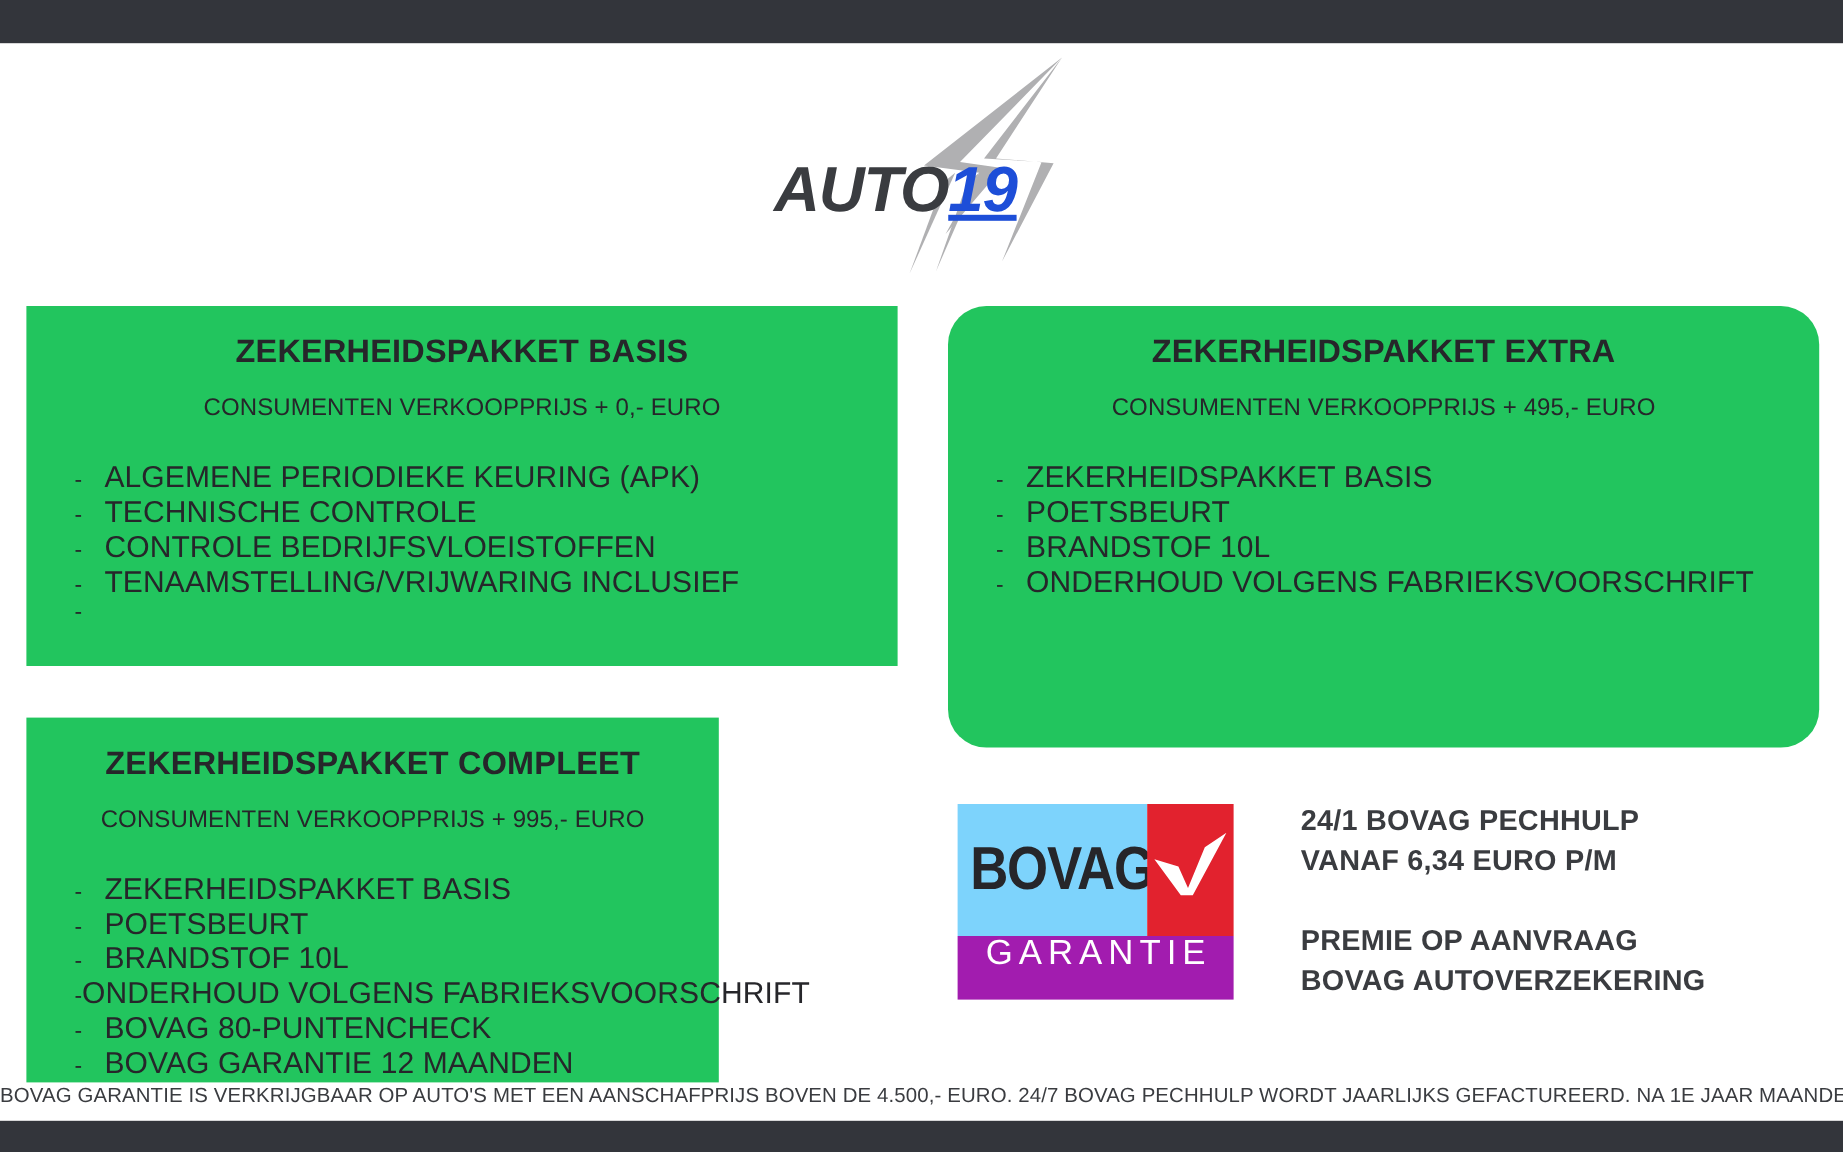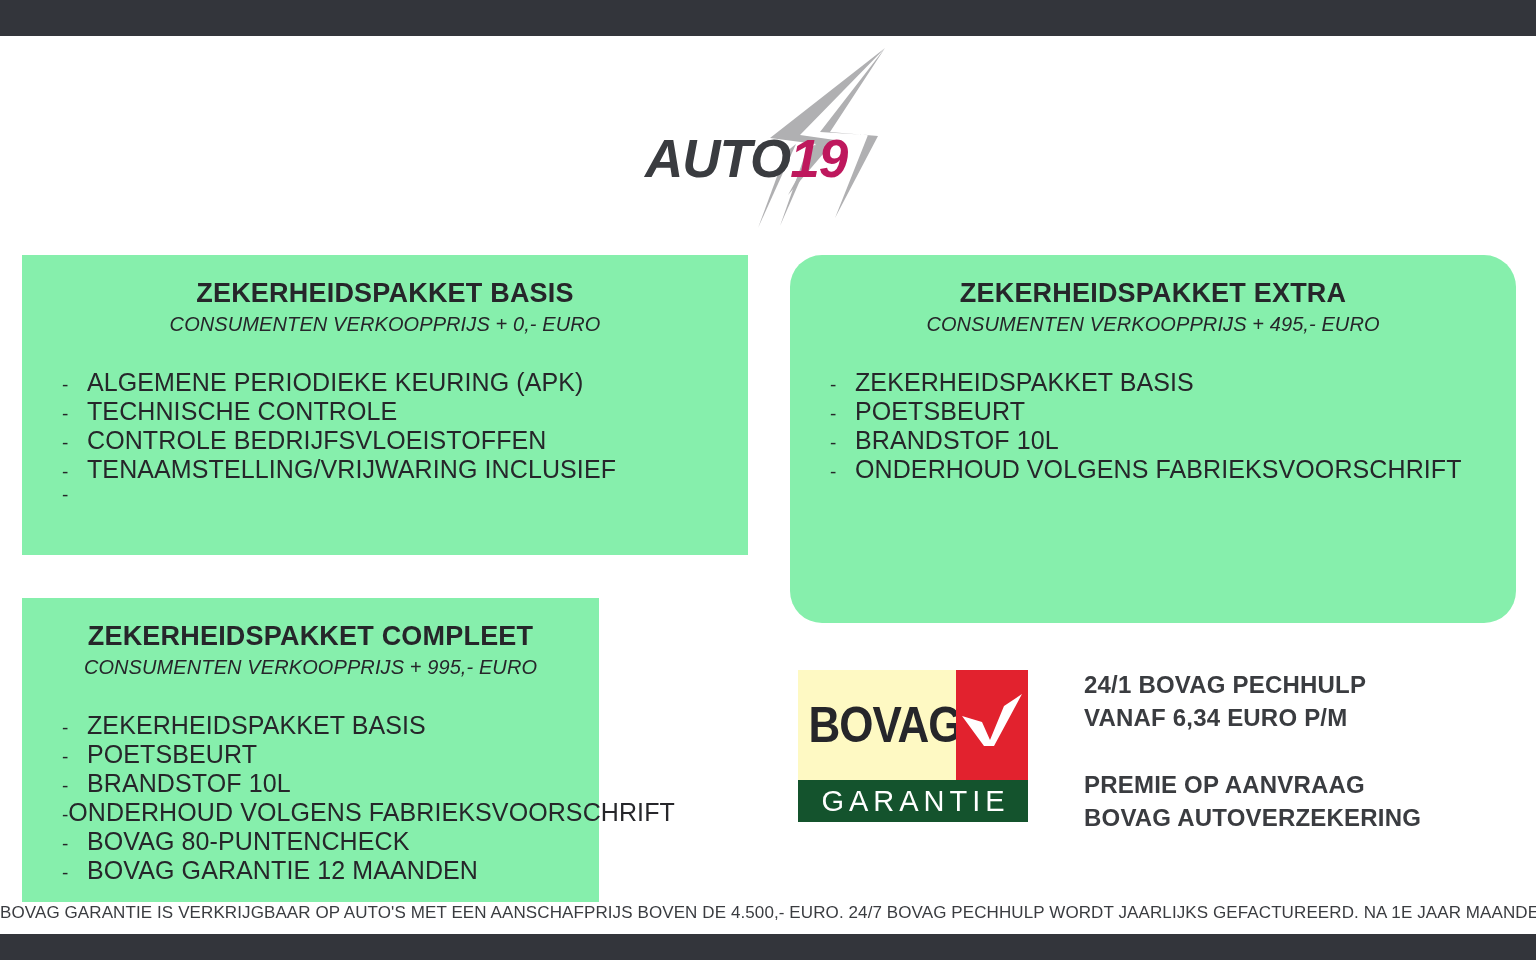--- a/index.html
+++ b/index.html
@@ -37,47 +37,46 @@
   .logo-text {
     position:absolute; left:25px; top:92px;
     font-size:53px;
     font-weight:bold;
     font-style:italic;
     letter-spacing:-1px;
     line-height:1;
     white-space:nowrap;
   }
   .logo-auto { color:#3a3c40; }
-  .logo-num  { color:#be185d; }
+  .logo-num  { color:#1d4ed8;text-decoration:underline; }
 
   
   .panel {
     position:absolute;
-    background:#86efac;
+    background:#22c55e;
   }
   #panel-basis   { left:22px;  top:255px; width:726px; height:300px; }
   #panel-extra   { left:790px; top:255px; width:726px; height:368px;border-radius:32px; }
   #panel-compleet{ left:22px;  top:598px; width:577px; height:304px; }
 
   .panel-title {
     text-align:center;
     font-size:27px;
     font-weight:bold;
     color:#26262a;
     letter-spacing:0.2px;
     margin-top:23px;
   }
   .panel-sub {
     text-align:center;
     font-size:20px;
     font-weight:400;
     color:#26262a;
     letter-spacing:0.1px;
-    margin-top:4px;
-    font-style:italic;
+    margin-top:20px;
   }
   .panel-list {
     margin-top:32px;
     padding-left:20px;
   }
   .panel-list .row {
     display:flex;
     align-items:baseline;
     height:29px;
   }
@@ -101,43 +100,43 @@
     left:798px; top:670px;
     width:230px; height:163px;
   }
   .bovag-top {
     position:relative;
     width:230px; height:110px;
     display:flex;
   }
   .bovag-yellow {
     width:158px; height:110px;
-    background:#fef9c3;
+    background:#7dd3fc;
     display:flex; align-items:center; justify-content:center;padding-left:16px;
   }
   .bovag-word {
     font-size:44px;
     font-weight:bold;
     color:#26262a;
     letter-spacing:-1px;
     line-height:1;
     transform:scaleY(1.15);
   }
   .bovag-red {
     width:72px; height:110px;
     background:#e2222e;
     position:relative;
   }
   .bovag-check {
     position:absolute; left:4px; top:22px;
   }
   .bovag-bottom {
-    width:230px; height:42px;
-    background:#14532d;
-    display:flex; align-items:center; justify-content:center;
+    width:230px; height:53px;
+    background:#a21caf;
+    display:flex; justify-content:center;
   }
   .bovag-garantie {
     font-size:29px;
     color:#ffffff;
     letter-spacing:5px;
     padding-left:5px;
     line-height:1;
   }
 
   

